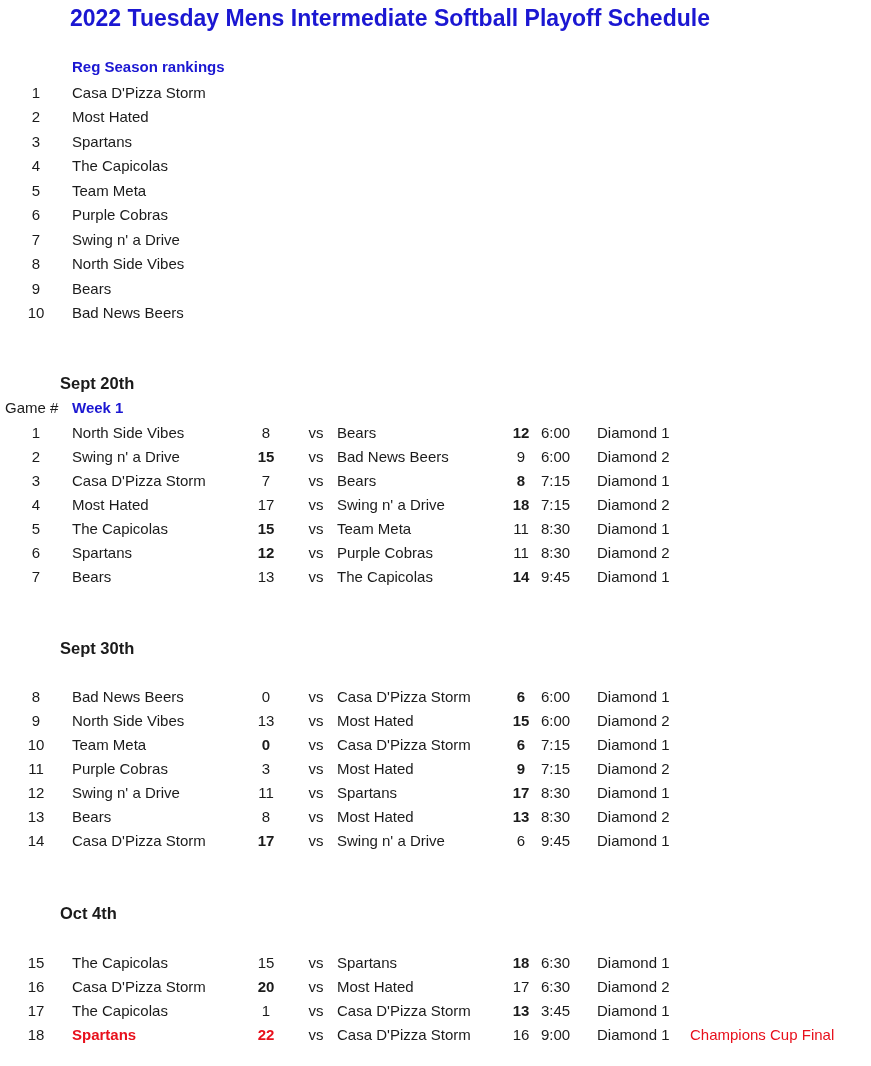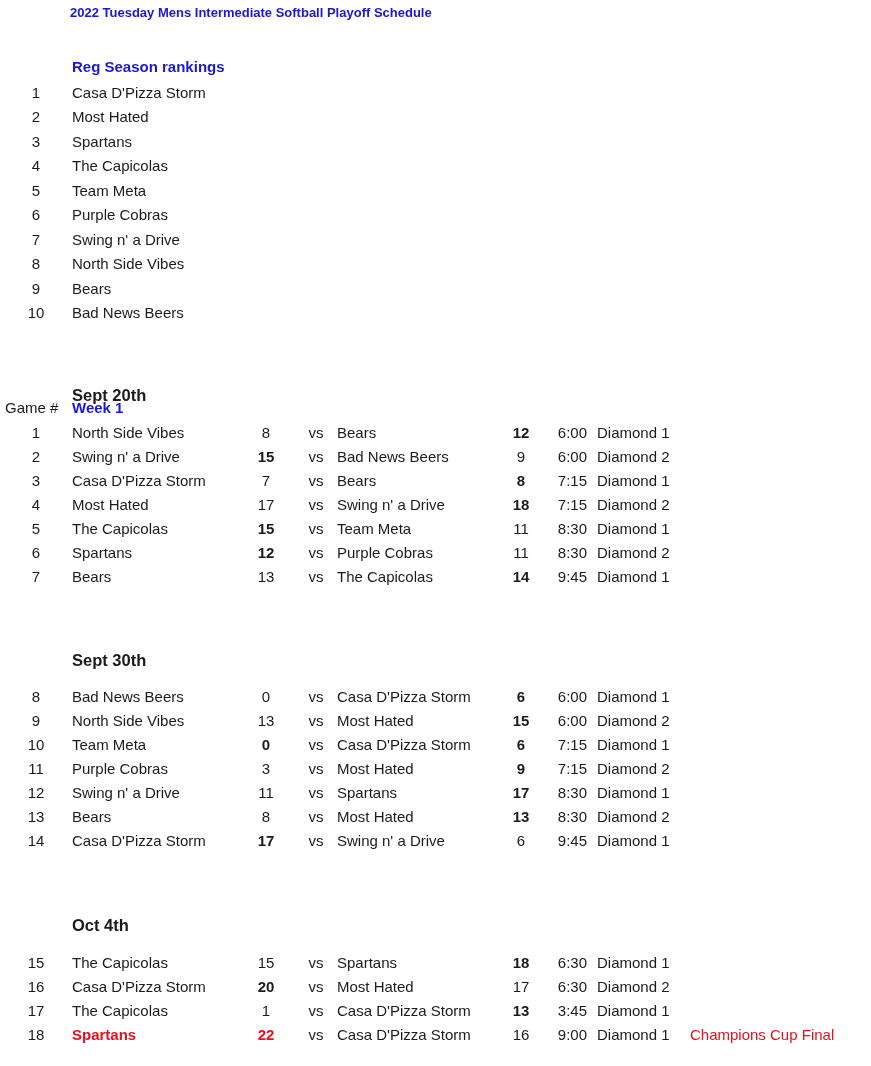--- a/index.html
+++ b/index.html
@@ -6,42 +6,42 @@
   html,body { margin:0; padding:0; background:#fff; }
   .canvas {
     position:relative; width:871px; height:1066px; background:#ffffff;
     font-family:"Liberation Sans","DejaVu Sans",sans-serif;
     font-size:15px; color:var(--ink); overflow:hidden;
   }
   .abs { position:absolute; }
   .b { font-weight:700; }
   .red { color:var(--red); }
 
-  .title { left:70px; top:5px; font-size:13px; font-weight:700; color:var(--blue); white-space:nowrap; }
+  .title { left:70px; top:5px; font-size:23px; font-weight:700; color:var(--blue); white-space:nowrap; }
   .rank-header { left:72px; top:58px; font-weight:700; color:var(--blue); white-space:nowrap; }
 
-  .date-h { left:72px; font-size:16.5px; font-weight:700; line-height:24px; white-space:nowrap;margin-top:12px; }
+  .date-h { left:60px; font-size:16.5px; font-weight:700; line-height:24px; white-space:nowrap; }
 
   .wk-row { left:0; width:871px; height:24px; }
   .wk-row > span { position:absolute; top:0; line-height:24px; white-space:nowrap; }
   .c-glabel { left:5px; }
   .c-week  { left:72px; font-weight:700; color:var(--blue); }
 
   .list { left:0; width:871px; }
   .row { position:relative; height:24px; }
   .rk  { height:24.45px; }
   .row > span { position:absolute; top:0; line-height:24px; white-space:nowrap; }
 
   .c-num  { left:8px;   width:56px; text-align:center; }
   .c-t1   { left:72px;  width:192px; }
   .c-s1   { left:240px; width:52px; text-align:center; }
   .c-vs   { left:298px; width:36px; text-align:center; }
   .c-t2   { left:337px; width:162px; }
   .c-s2   { left:495px; width:52px; text-align:center; }
-  .c-time { left:541px; width:46px; text-align:right; }
+  .c-time { left:541px; width:46px; text-align:left; }
   .c-dia  { left:597px; width:95px; }
   .c-note { left:690px; width:180px; font-weight:400; color:var(--red); }
 </style>
 </head>
 <body>
 
 <div class="canvas">
 
   <div class="abs title">2022 Tuesday Mens Intermediate Softball Playoff Schedule</div>
 

